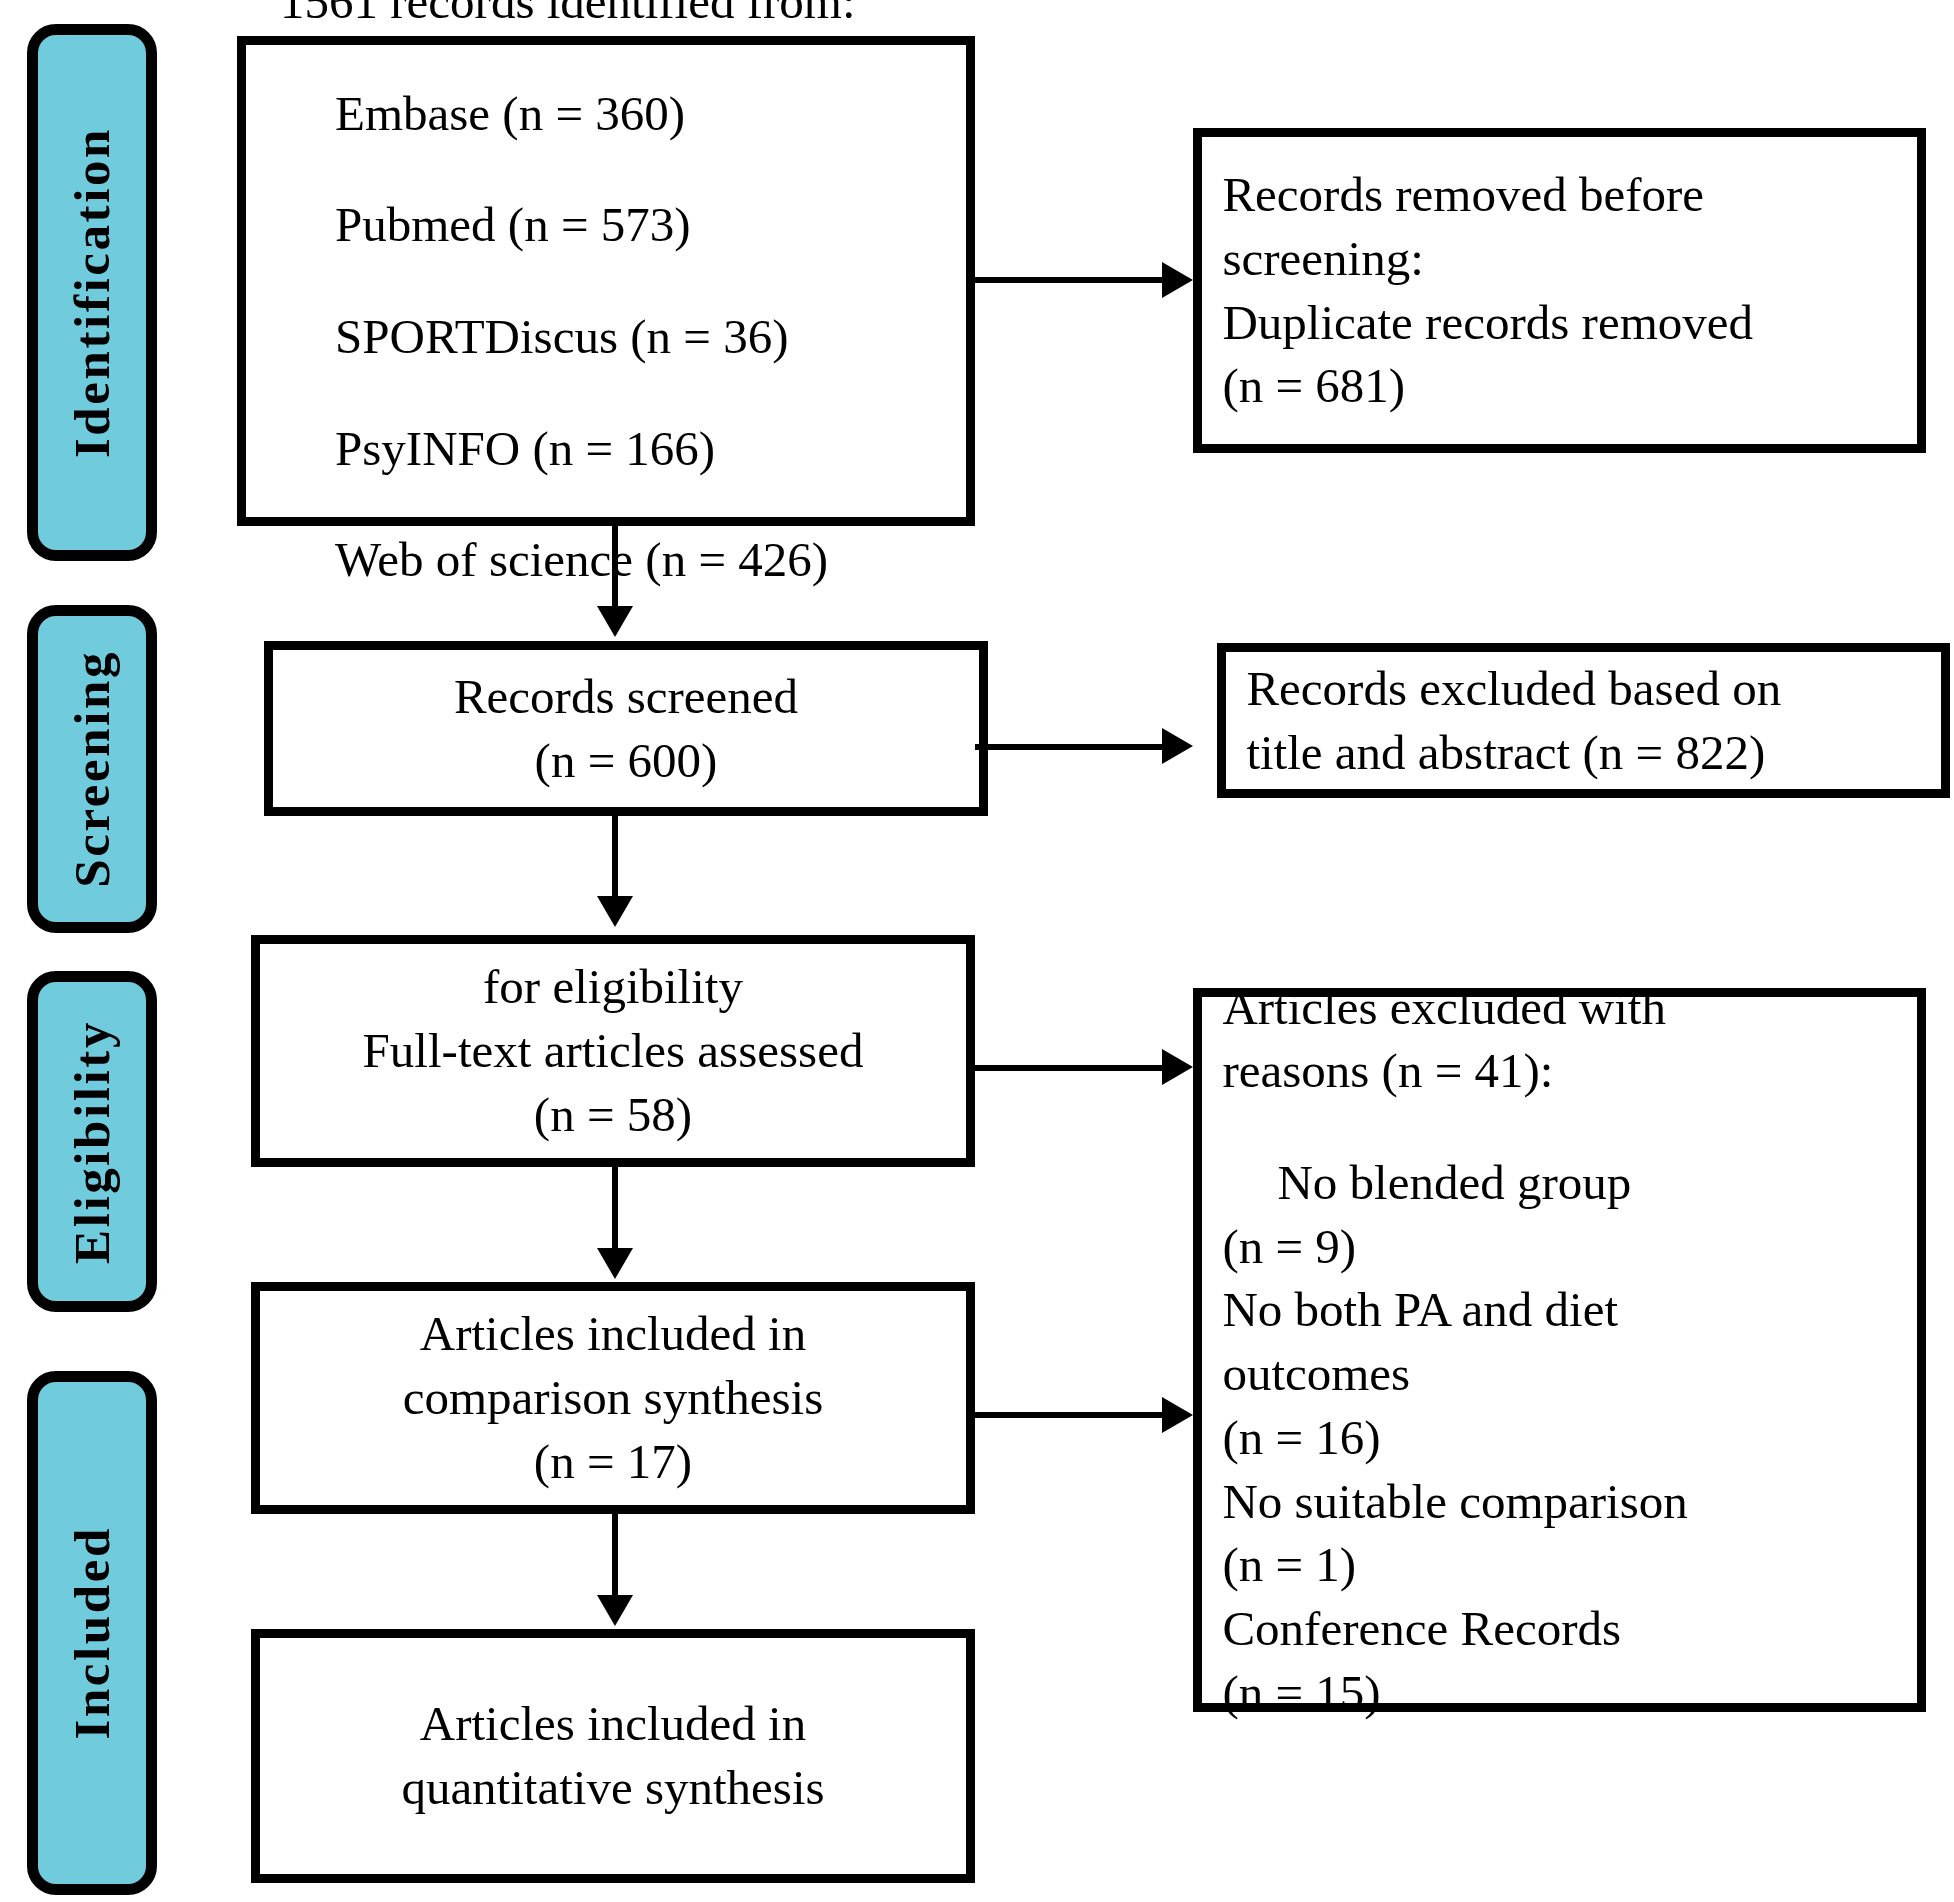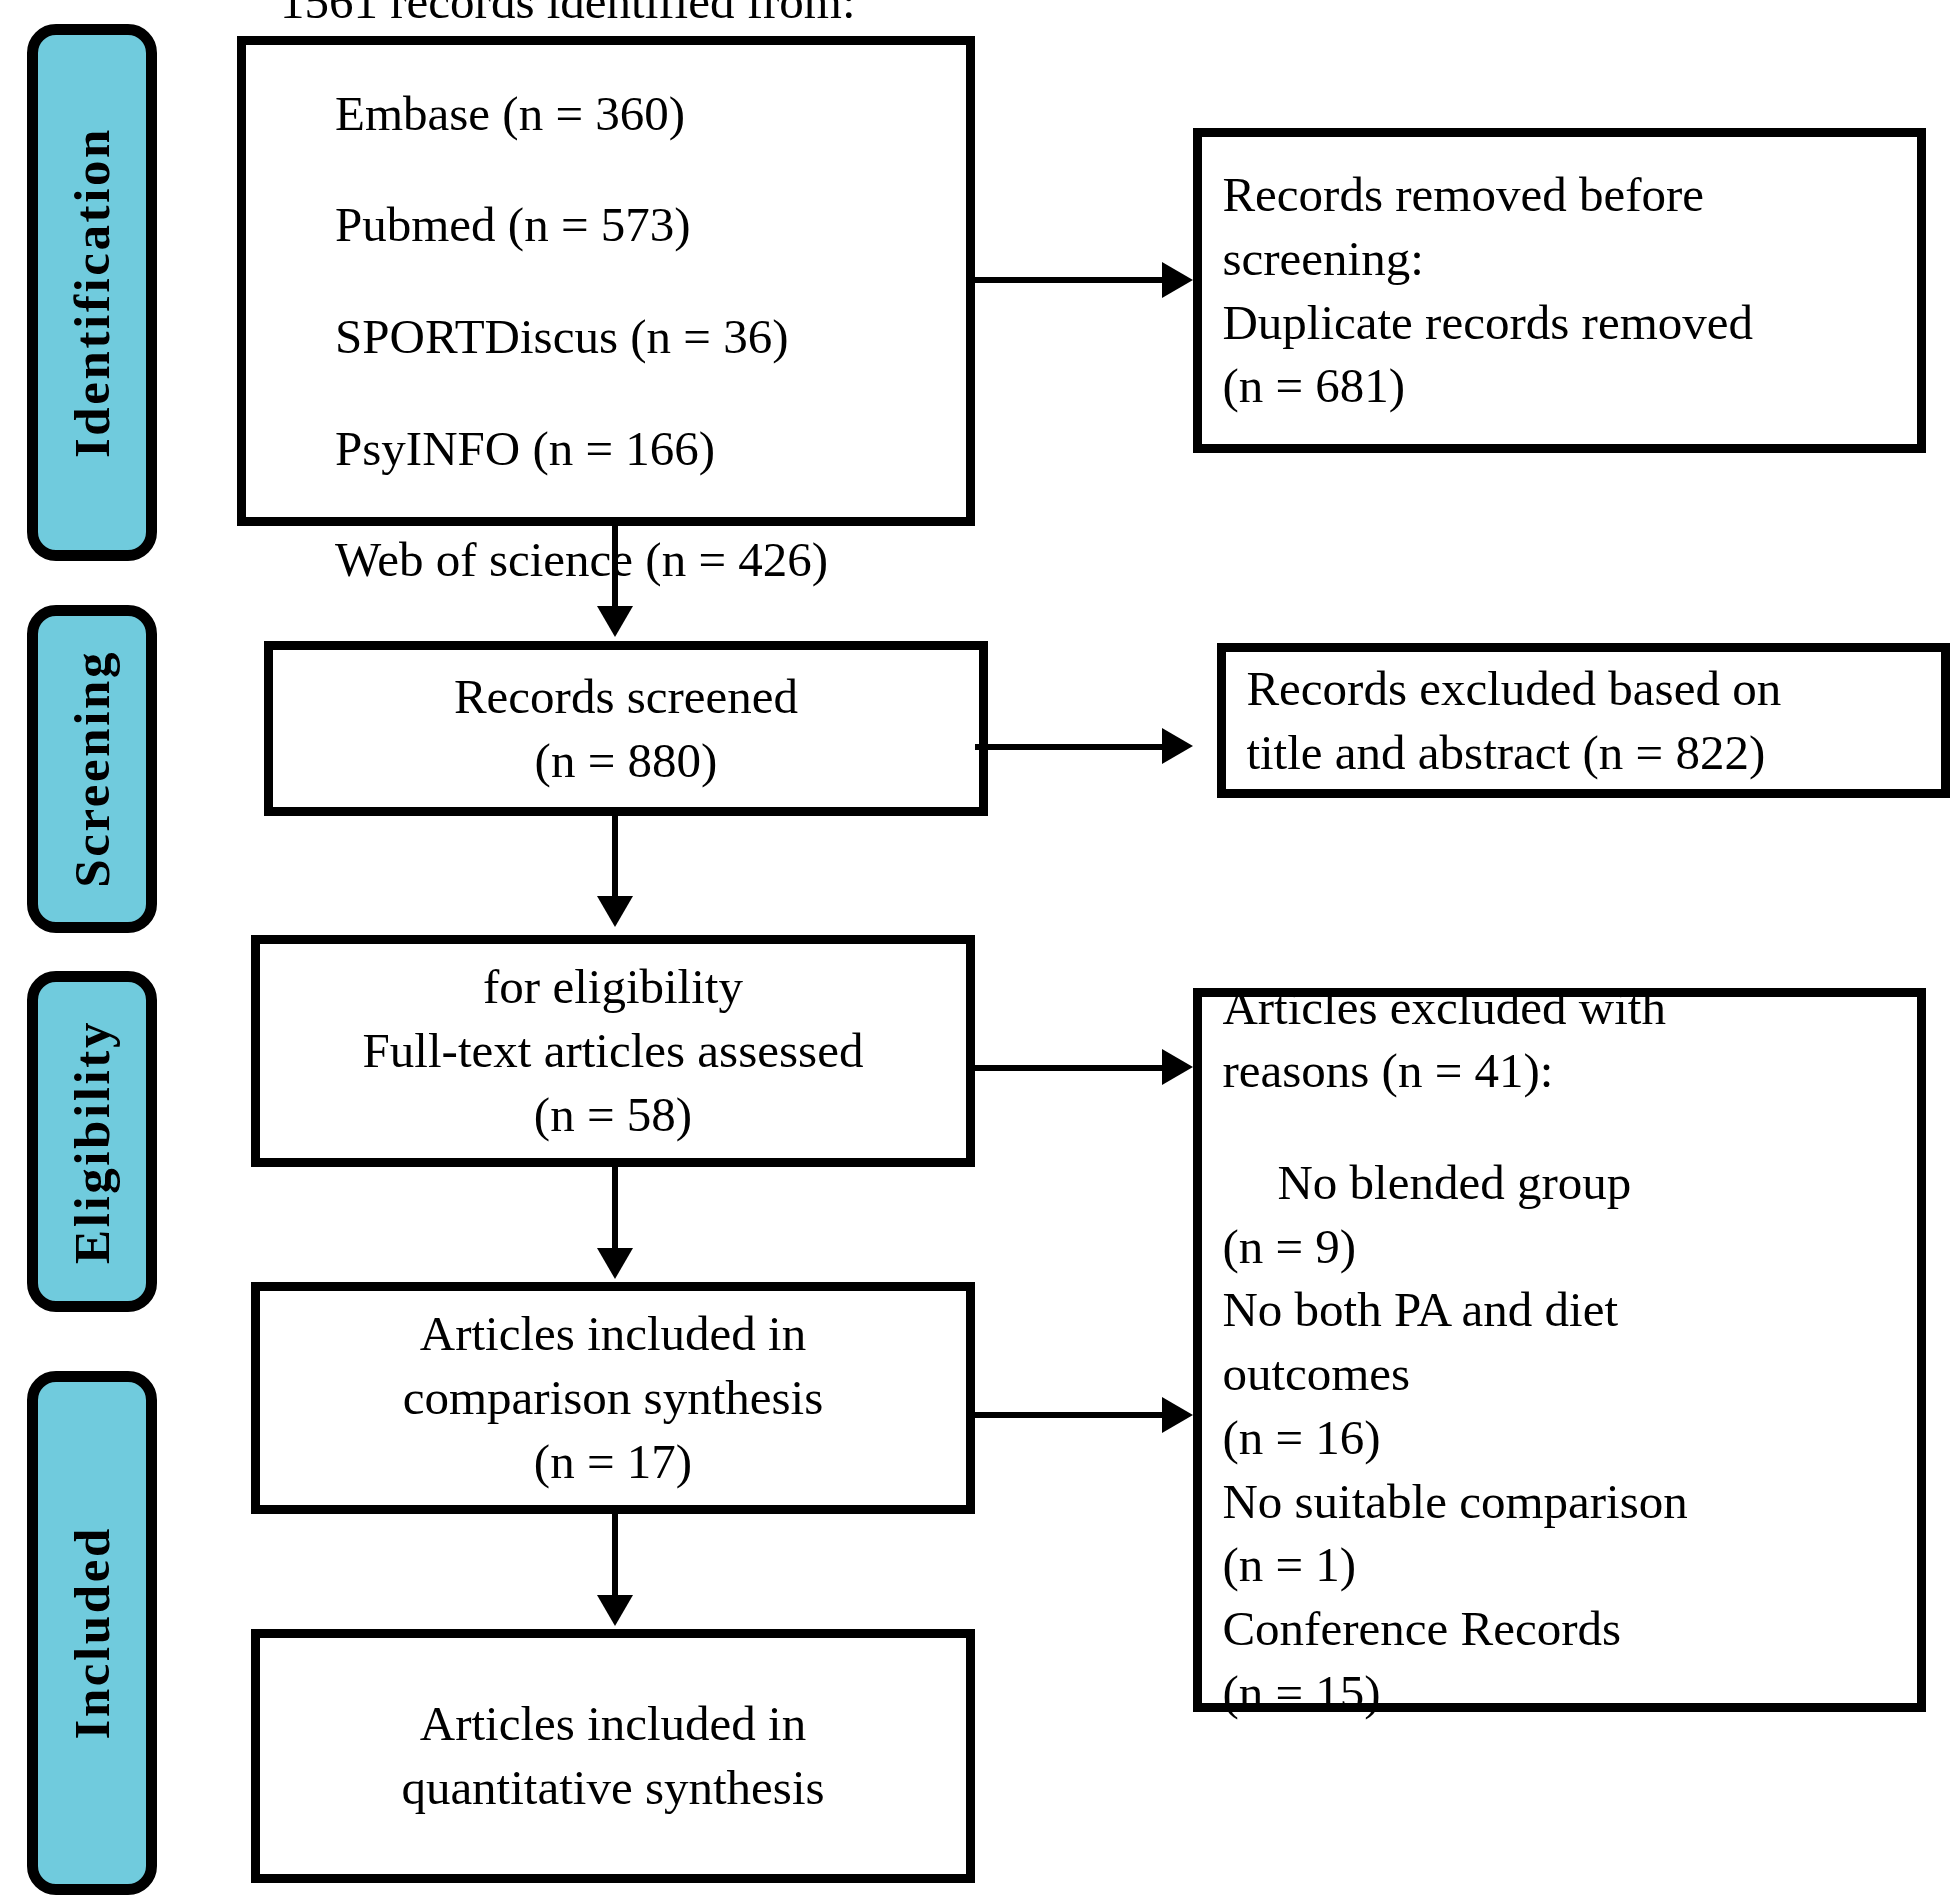--- a/index.html
+++ b/index.html
@@ -129,21 +129,21 @@
   </div>
 
   <div class="conn-h" style="left:974px; top:277px; width:193px;"></div>
   <div class="arrow-right" style="left:1162px; top:262px;"></div>
 
   <div class="conn-v" style="left:612px; top:526px; width:6px; height:85px;"></div>
   <div class="arrow-down" style="left:597px; top:606px;"></div>
 
   <div class="flow-box box-center" style="left:264px; top:641px; width:724px; height:175px;">
     <div class="line">Records screened</div>
-    <div class="line">(n = 880)</div>
+    <div class="line">(n = 600)</div>
   </div>
 
   <div class="flow-box box-left pad-both" style="left:1193px; top:643px; width:733px; height:155px;margin-left:24px;">
     <div class="line">Records excluded based on</div>
     <div class="line">title and abstract (n = 822)</div>
   </div>
 
   <div class="conn-h" style="left:975px; top:744px; width:192px;"></div>
   <div class="arrow-right" style="left:1162px; top:728px;"></div>
 

